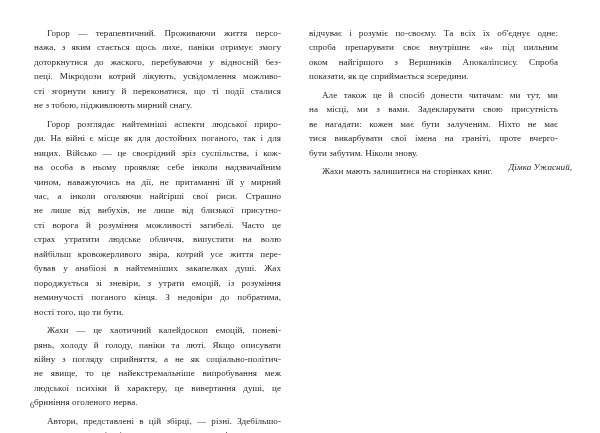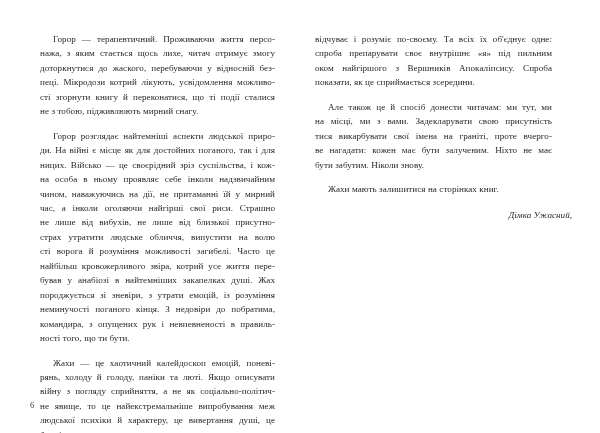--- a/index.html
+++ b/index.html
@@ -29,21 +29,21 @@
   .column-left {
     left: 30px;
     width: 255px;
   }
   .column-right {
     left: 305px;
     width: 257px;
   }
 
   .para {
-    margin: 10px;
+    margin: 4px;
     font-size: 9.1px;
     line-height: 14.45px;
     text-align: justify;
     text-justify: inter-word;
     text-indent: 13px;
     hyphens: manual;
     letter-spacing: 0.04px;
     word-spacing: 0.1px;
   }
 
@@ -73,63 +73,61 @@
     width: 257px;
     text-align: right;
     font-style: italic;
     font-size: 9.1px;
     line-height: 14.45px;
     color: #1d2226;
   }
   .signature .sig-line {
     display: block;
     white-space: nowrap;
-    margin-top: 48px;
   }
 
   .folio {
     position: absolute;
     left: 30px;
     top: 401px;
     font-size: 8.4px;
     line-height: 10px;
     color: #3a4146;
   }
 </style>
 </head>
 <body>
 
 <div class="page">
 
   <div class="column column-left">
 
     <p class="para">
       <span class="ln first">Горор — терапевтичний. Проживаючи життя персо-</span>
-      <span class="ln">нажа, з яким стається щось лихе, читач отримує змогу</span>
+      <span class="ln">нажа, з яким стається щось лихе, паніки отримує змогу</span>
       <span class="ln">доторкнутися до жаского, перебуваючи у відносній без-</span>
       <span class="ln">пеці. Мікродози котрий лікують, усвідомлення можливо-</span>
       <span class="ln">сті згорнути книгу й переконатися, що ті події сталися</span>
       <span class="ln last">не з тобою, підживлюють мирний снагу.</span>
     </p>
 
     <p class="para">
       <span class="ln first">Горор розглядає найтемніші аспекти людської приро-</span>
       <span class="ln">ди. На війні є місце як для достойних поганого, так і для</span>
       <span class="ln">ницих. Військо — це своєрідний зріз суспільства, і кож-</span>
       <span class="ln">на особа в ньому проявляє себе інколи надзвичайним</span>
       <span class="ln">чином, наважуючись на дії, не притаманні їй у мирний</span>
       <span class="ln">час, а інколи оголяючи найгірші свої риси. Страшно</span>
       <span class="ln">не лише від вибухів, не лише від близької присутно-</span>
+      <span class="ln">сті ворога й розуміння можливості загибелі. Часто це</span>
       <span class="ln">страх утратити людське обличчя, випустити на волю</span>
-      <span class="ln">сті ворога й розуміння можливості загибелі. Часто це</span>
       <span class="ln">найбільш кровожерливого звіра, котрий усе життя пере-</span>
       <span class="ln">бував у анабіозі в найтемніших закапелках душі. Жах</span>
       <span class="ln">породжується зі зневіри, з утрати емоцій, із розуміння</span>
       <span class="ln">неминучості поганого кінця. З недовіри до побратима,</span>
-      <span class="ln">командира, з опущених рук і невпевненості в правиль-</span>
       <span class="ln last">ності того, що ти бути.</span>
     </p>
 
     <p class="para">
       <span class="ln first">Жахи — це хаотичний калейдоскоп емоцій, поневі-</span>
       <span class="ln">рянь, холоду й голоду, паніки та люті. Якщо описувати</span>
       <span class="ln">війну з погляду сприйняття, а не як соціально-політич-</span>
       <span class="ln">не явище, то це найекстремальніше випробування меж</span>
       <span class="ln">людської психіки й характеру, це вивертання душі, це</span>
       <span class="ln last">бриніння оголеного нерва.</span>
@@ -148,22 +146,22 @@
     <p class="para">
       <span class="ln">відчуває і розуміє по-своєму. Та всіх їх об'єднує одне:</span>
       <span class="ln">спроба препарувати своє внутрішнє «я» під пильним</span>
       <span class="ln">оком найгіршого з Вершників Апокаліпсису. Спроба</span>
       <span class="ln last">показати, як це сприймається зсередини.</span>
     </p>
 
     <p class="para">
       <span class="ln first">Але також це й спосіб донести читачам: ми тут, ми</span>
       <span class="ln">на місці, ми з вами. Задекларувати свою присутність</span>
+      <span class="ln">ве нагадати: кожен має бути залученим. Ніхто не має</span>
       <span class="ln">тися викарбувати свої імена на граніті, проте вчерго-</span>
-      <span class="ln">ве нагадати: кожен має бути залученим. Ніхто не має</span>
       <span class="ln last">бути забутим. Ніколи знову.</span>
     </p>
 
     <p class="para">
       <span class="ln first last">Жахи мають залишитися на сторінках книг.</span>
     </p>
 
   </div>
 
   <div class="signature">

